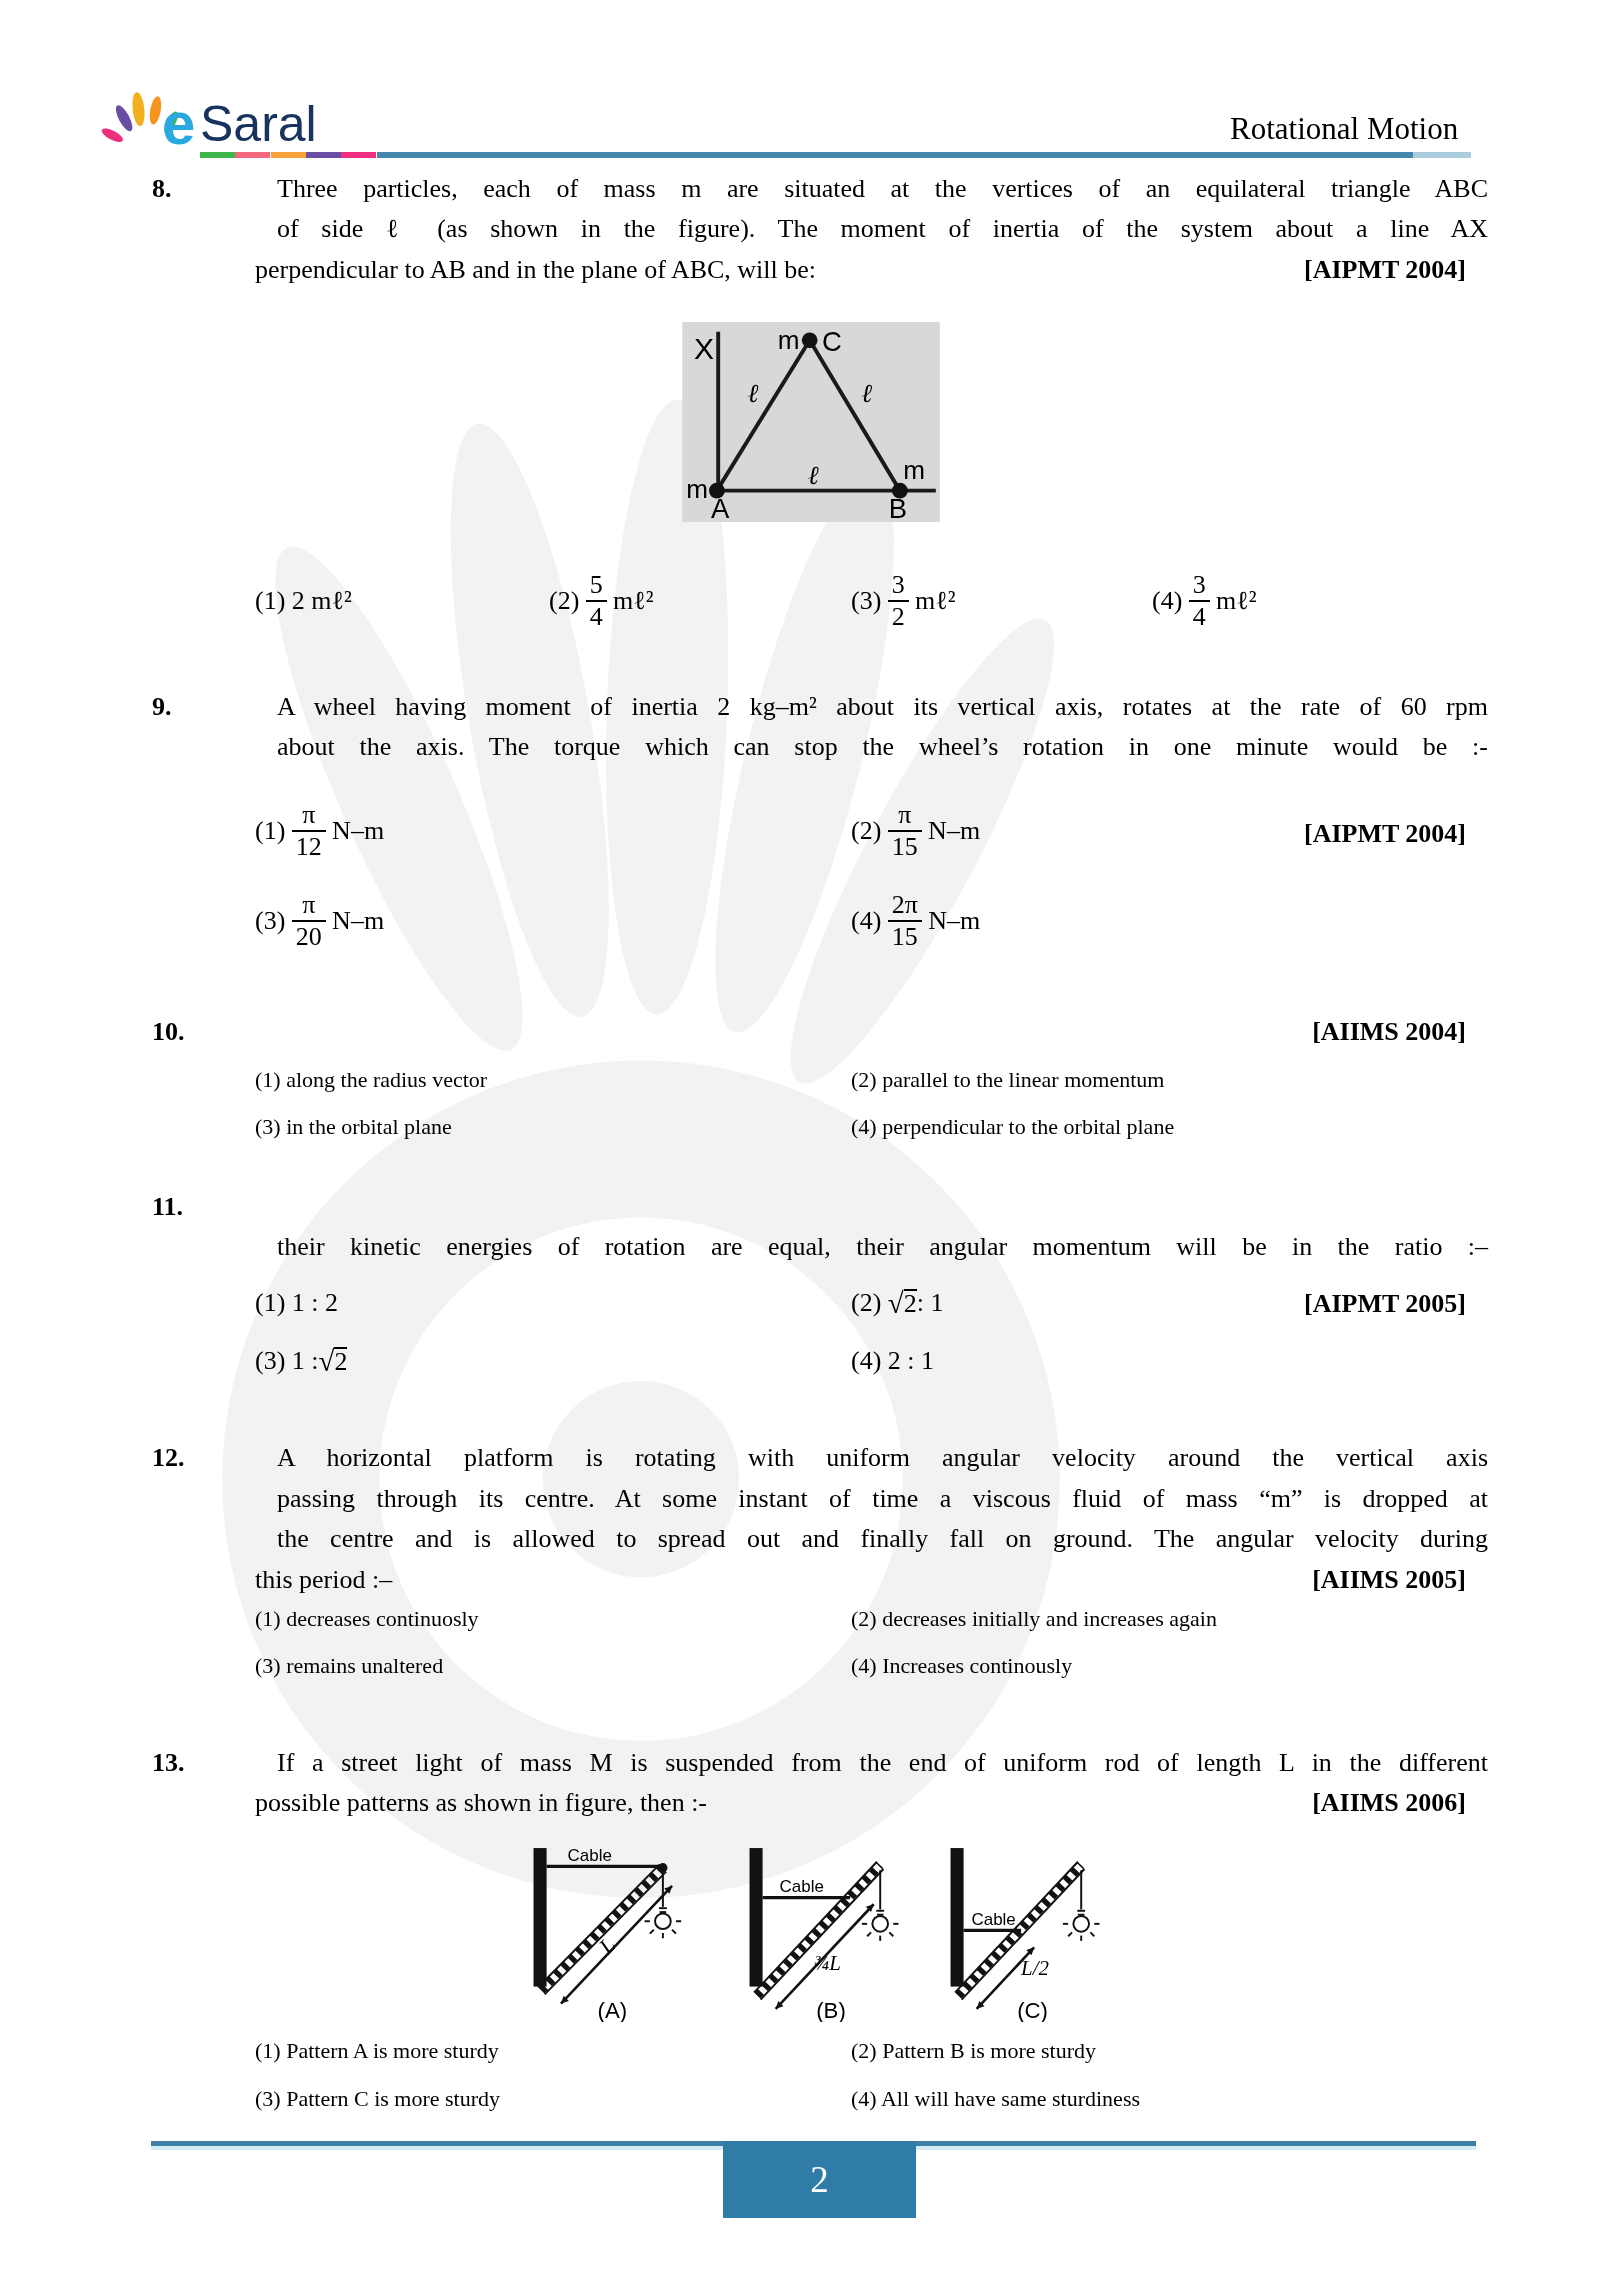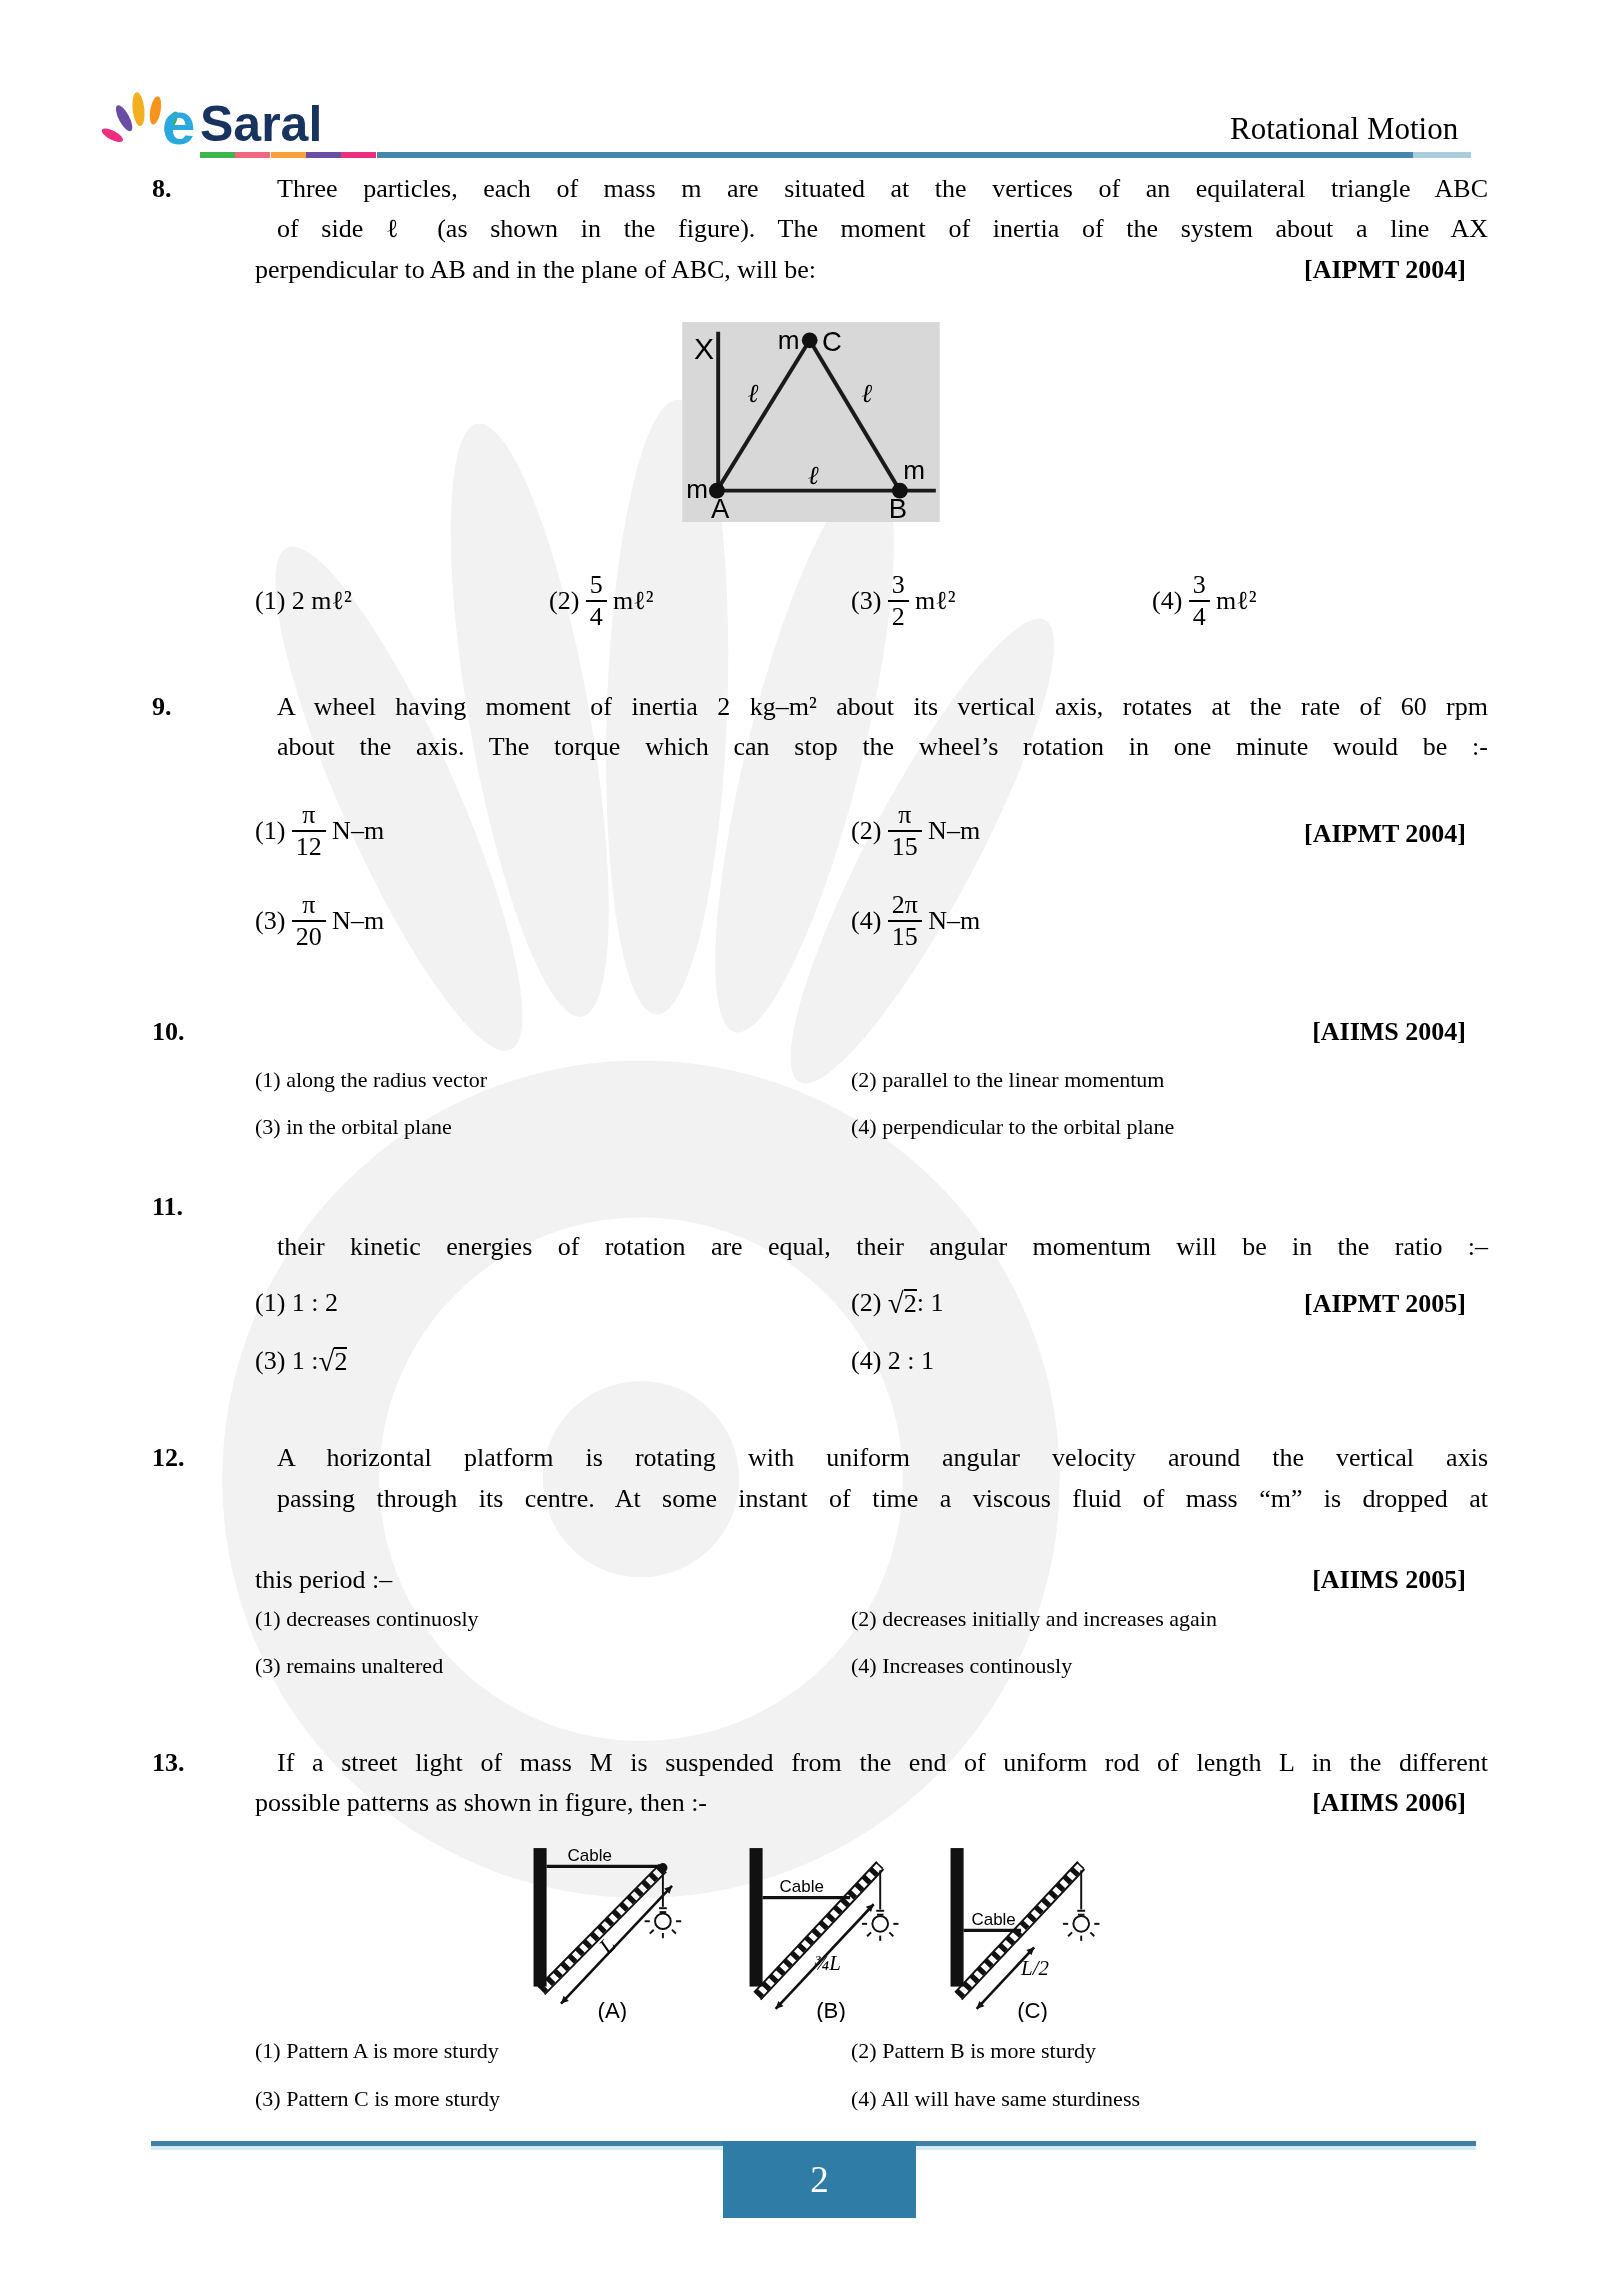--- a/index.html
+++ b/index.html
@@ -2,21 +2,21 @@
 <html style="font-size:10.5px"><head>
 <meta charset="utf-8">
 <style>
   html,body{margin:0;padding:0;background:#888;}
   .page{position:relative;width:1622px;height:2295px;background:#ffffff;overflow:hidden;
         font-family:"Liberation Serif",serif;color:#000;}
   .wm{position:absolute;left:183px;top:236px;z-index:0;}
   .hdr-title{position:absolute;top:111px;left:1230px;width:249px;font-size:31px;z-index:2;}
   .logo-e{position:absolute;left:162px;top:98px;font-size:60px;font-weight:bold;
           font-family:"Liberation Sans",sans-serif;color:#29a9e0;z-index:2;line-height:52px;}
-  .logo-saral{position:absolute;left:200px;top:98px;font-size:50px;font-weight:bold;
+  .logo-saral{position:absolute;left:200px;top:98px;font-size:50px;font-weight:normal;
           font-family:"Liberation Sans",sans-serif;color:#17335e;z-index:2;line-height:52px;}
   .rule{position:absolute;top:152px;left:200px;height:5.9px;z-index:2;}
   .rule .seg{position:absolute;top:0;height:5.9px;width:35px;}
   .rule-blue{position:absolute;top:152px;left:377px;width:1037px;height:5.9px;background:#4787ad;z-index:2;}
   .rule-light{position:absolute;top:152px;left:1413px;width:58px;height:5.9px;background:#a9cddd;z-index:2;}
   .qnum{position:absolute;left:152px;width:79px;font-weight:bold;font-size:26px;line-height:41px;z-index:2;}
   .qline{position:absolute;left:255px;width:1211px;font-size:26px;line-height:41px;z-index:2;}
   .just{text-align:justify;text-align-last:justify;margin-left:22px;}
   .tag{position:absolute;right:156px;font-weight:bold;font-size:26px;line-height:41px;z-index:3;}
   .opt{position:absolute;display:flex;align-items:center;height:79px;font-size:26px;z-index:2;}
@@ -187,20 +187,21 @@
     <span>(3)</span>&nbsp;<span>1 : </span>
     <span class="radical">√</span><span class="radicand">2</span>
   </div>
   <div class="opt" style="left:851px;top:1335px;height:52px">
     <span>(4) 2 : 1</span>
   </div>
 
   <div class="qnum" style="top:1437px">12.</div>
   <div class="qline just" style="top:1478px">passing through its centre. At some instant of time a viscous fluid of mass “m” is dropped at</div>
   <div class="qline just" style="top:1437px">A horizontal platform is rotating with uniform angular velocity around the vertical axis</div>
+  <div class="qline just" style="top:1518px">the centre and is allowed to spread out and finally fall on ground. The angular velocity during</div>
   <div class="qline" style="top:1559px">this period :–</div>
   <div class="tag" style="top:1559px">[AIIMS 2005]</div>
   <div class="optline" style="left:255px;top:1602px">(1) decreases continuosly</div>
   <div class="optline" style="left:851px;top:1602px">(2) decreases initially and increases again</div>
   <div class="optline" style="left:255px;top:1649px">(3) remains unaltered</div>
   <div class="optline" style="left:851px;top:1649px">(4) Increases continously</div>
 
   <div class="qnum" style="top:1742px">13.</div>
   <div class="qline just" style="top:1742px">If a street light of mass M is suspended from the end of uniform rod of length L in the different</div>
   <div class="qline" style="top:1782px">possible patterns as shown in figure, then :-</div>

